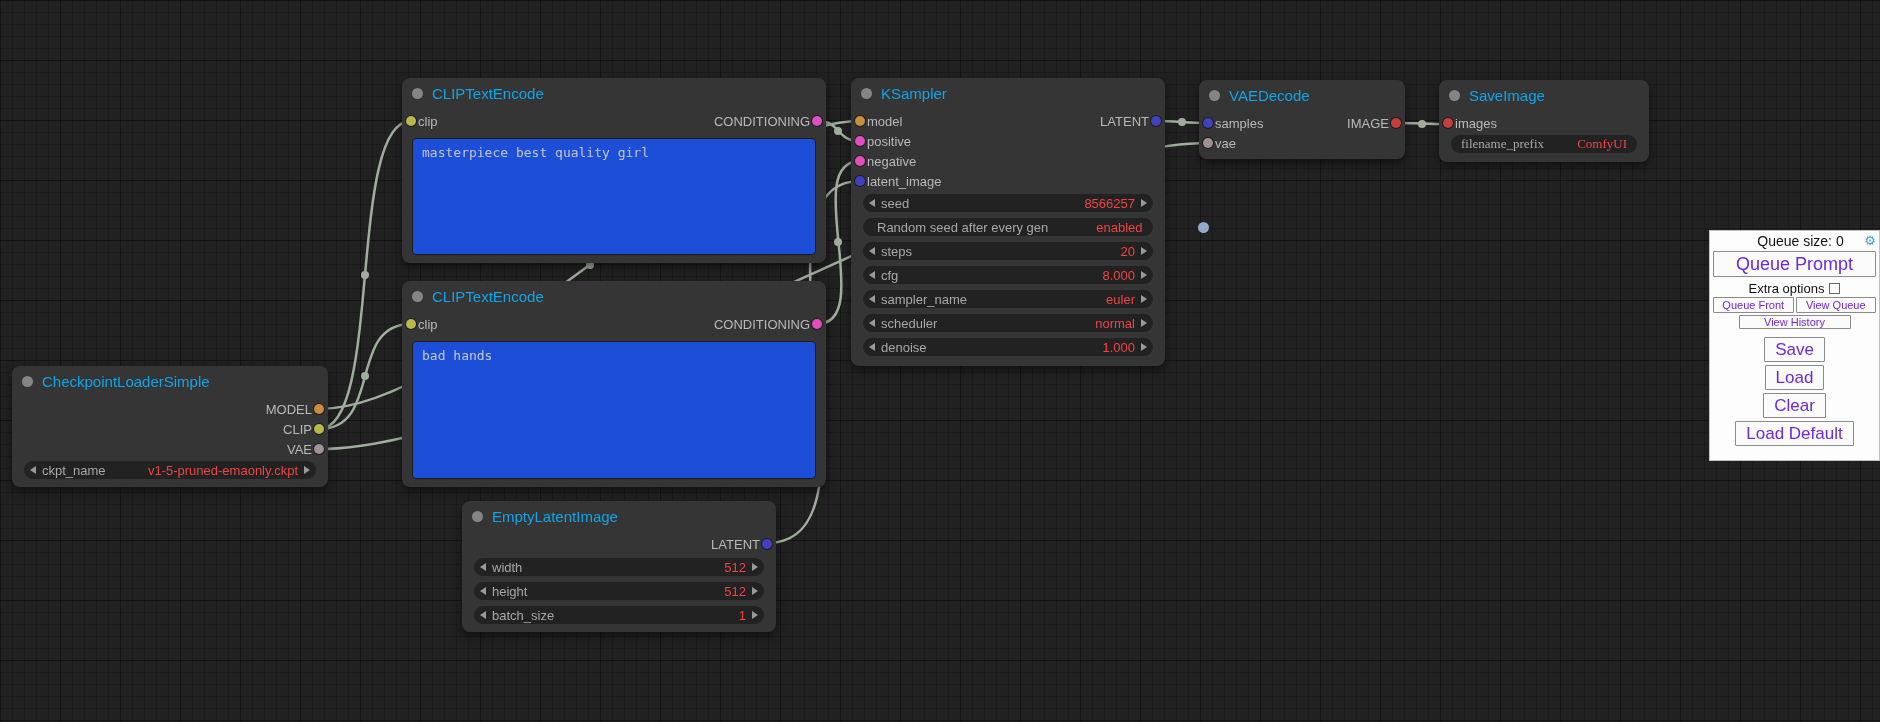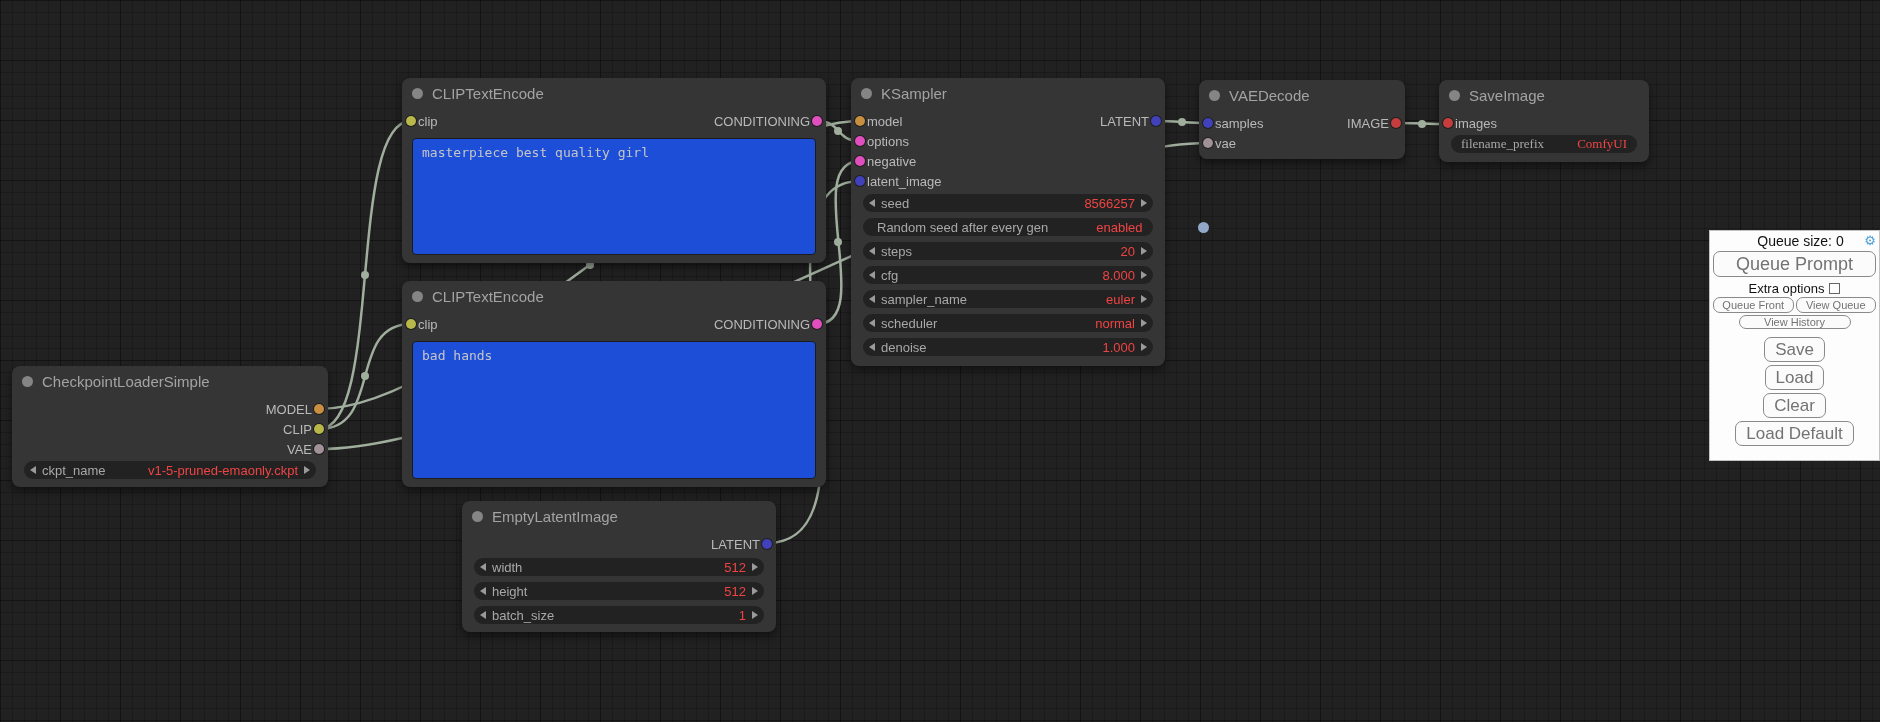--- a/index.html
+++ b/index.html
@@ -19,21 +19,21 @@
 
   svg.wires { position:absolute; left:0; top:0; z-index:1; }
   .wire { fill:none; stroke-width:2.5; stroke-linecap:round; }
 
   .node {
     position:absolute; z-index:2; background:#353535; border-radius:8px;
     box-shadow:0 4px 10px rgba(0,0,0,0.5); color:#b9b9b9;
   }
   .node-title {
     height:30px; display:flex; align-items:center; gap:9px; padding:0 10px;
-    font-size:15px; color:#a3a3a3; white-space:nowrap;
+    font-size:15px; color:#0ea5e9; white-space:nowrap;
   }
   .title-dot { width:11px; height:11px; border-radius:50%; flex:0 0 auto; }
 
   .slots { padding-top:3px; }
   .slot-row {
     position:relative; height:20px; display:flex; align-items:center;
     font-size:13px; padding:0 16px; white-space:nowrap;
   }
   .slot-row .out-label { margin-left:auto; }
   .port {
@@ -66,21 +66,21 @@
 
   
   .menu {
     position:absolute; z-index:3; left:1709px; top:230px; width:171px; height:231px;
     background:#fdfdfd; border:1px solid #c2c2c2; color:#111; text-align:center;
   }
   .menu-header { position:relative; height:20px; line-height:20px; font-size:14px;padding-left:12px; }
   .gear { position:absolute; right:3px; top:0; font-size:13px; color:#4d9fd6; cursor:pointer; }
   .menu button {
     font-family:"Liberation Sans", sans-serif; background:#fbfbfb;
-    border:1px solid #8a8a8a; border-radius:7px; color:#737373; cursor:pointer;
+    border:1px solid #8a8a8a; border-radius:1px; color:#6d28d9; cursor:pointer;
   }
   .btn-queue-prompt { display:block; width:calc(100% - 6px); margin:0 auto 2px; height:26px; font-size:18px; }
   .extra-row { height:18px; display:flex; align-items:center; justify-content:center; gap:5px; font-size:13px; }
   .checkbox { width:11px; height:11px; border:1px solid #666; background:#fff; display:inline-block; }
   .duo { display:flex; gap:2px; padding:0 3px; }
   .duo button { flex:1; height:16px; font-size:11px; padding:0; }
   .btn-view-history { display:block; width:112px; margin:2px auto 0; height:14px; font-size:11px; padding:0; }
   .big-btns { margin-top:8px; }
   .big-btns button { display:block; margin:3px auto; height:25px; font-size:17px; padding:0 10px; }
 </style>
@@ -209,21 +209,21 @@
     </div>
     <div class="slots">
       <div class="slot-row">
         <span class="port in" style="background: rgb(201, 143, 65);"></span>
         <span>model</span>
         <span class="out-label">LATENT</span>
         <span class="port out" style="background: rgb(65, 65, 187);"></span>
       </div>
       <div class="slot-row">
         <span class="port in" style="background: rgb(225, 79, 190);"></span>
-        <span>options</span>
+        <span>positive</span>
       </div>
       <div class="slot-row">
         <span class="port in" style="background: rgb(225, 79, 190);"></span>
         <span>negative</span>
       </div>
       <div class="slot-row">
         <span class="port in" style="background: rgb(65, 65, 187);"></span>
         <span>latent_image</span>
       </div>
     </div>

